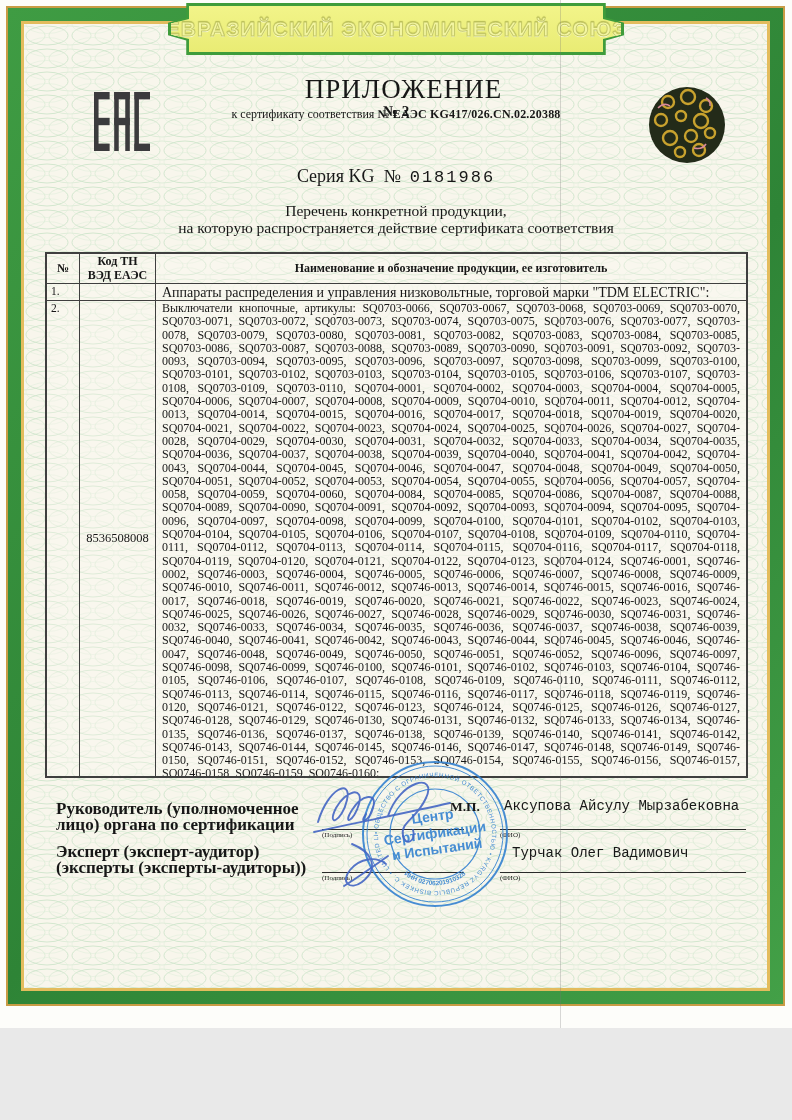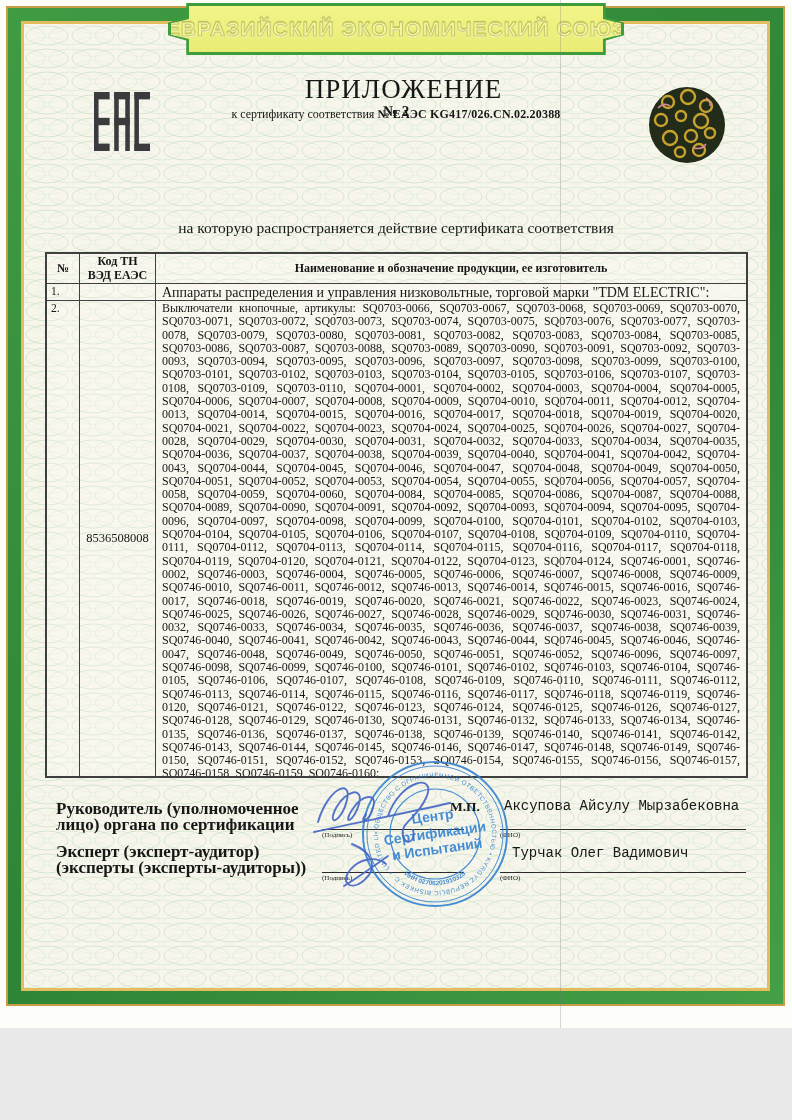--- a/index.html
+++ b/index.html
@@ -153,20 +153,26 @@
         <path d="M10 22 q6 -6 12 -2"></path>
           <path d="M46 62 q8 2 12 -4"></path>
           <path d="M58 12 q5 3 4 8"></path>
       </g>
     </svg>
   </div>
 
   <div class="ctext t-title">ПРИЛОЖЕНИЕ</div>
   <div class="ctext t-no">№ 2</div>
   <div class="ctext t-cert"><span>к сертификату соответствия </span><b>№ ЕАЭС KG417/026.CN.02.20388</b></div>
+  <div class="ctext t-series">
+    <span>Серия KG</span>&nbsp;
+    <span>№</span>&nbsp;
+    <span class="series-num">0181986</span>
+  </div>
+  <div class="ctext t-sub1">Перечень конкретной продукции,</div>
   <div class="ctext t-sub2">на которую распространяется действие сертификата соответствия</div>
 
   <div class="cert-table">
     <div class="cell th">№</div>
     <div class="cell th">
       <span>Код ТН</span>
       <span>ВЭД ЕАЭС</span>
     </div>
     <div class="cell th last-col">Наименование и обозначение продукции, ее изготовитель</div>
 

